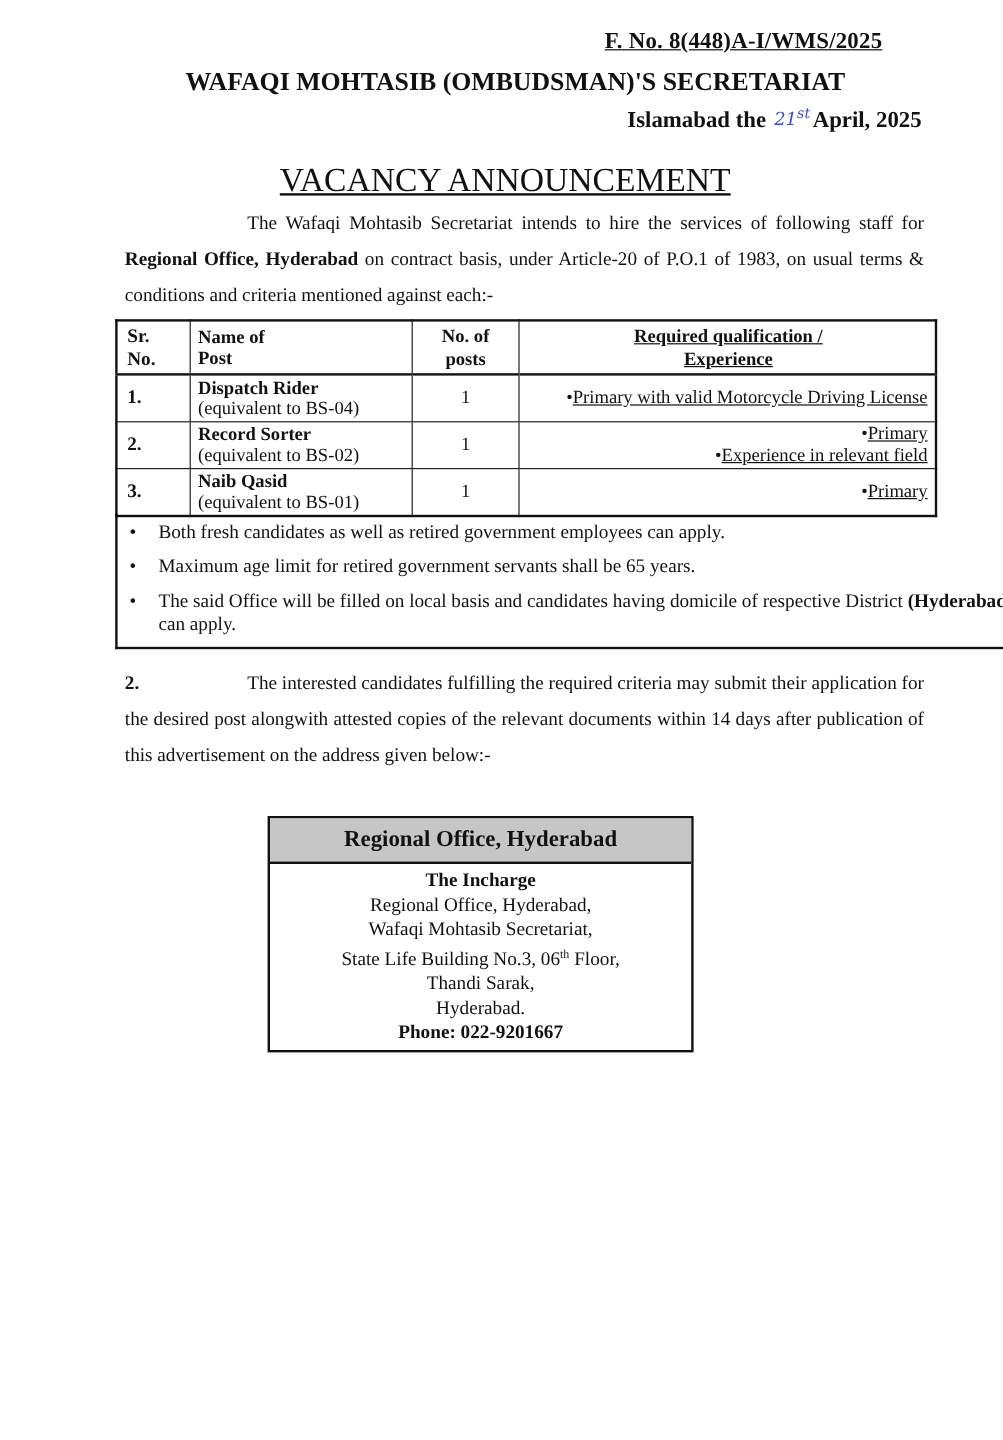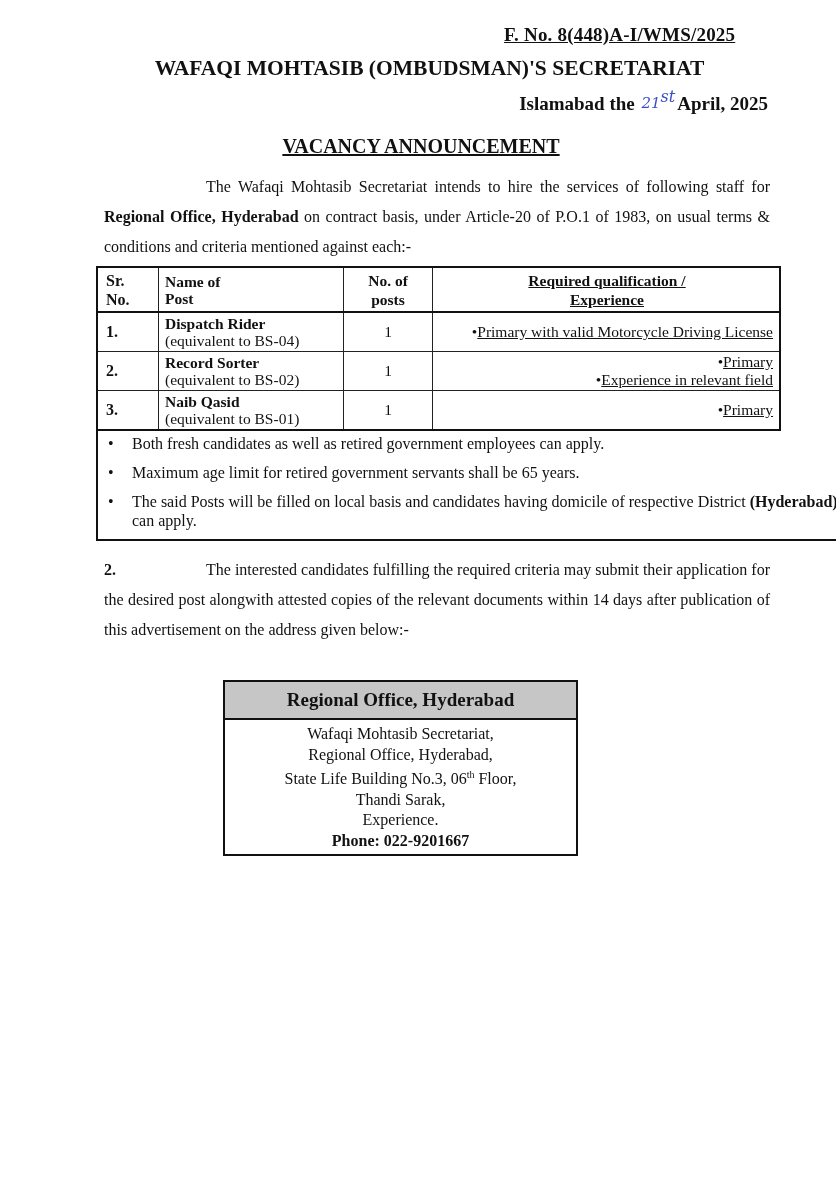--- a/index.html
+++ b/index.html
@@ -5,22 +5,22 @@
   html, body { margin: 0; padding: 0; }
   body {
     width: 836px; height: 1200px; background: #ffffff; position: relative; overflow: hidden;
     font-family: "Liberation Serif", "DejaVu Serif", serif; color: #111;
   }
   .abs { position: absolute; }
   .fileno { left: 488px; top: 24px; font-size: 19px; font-weight: bold; text-decoration: underline; letter-spacing: 0.2px; margin-left: 16px; }
   .org { left: 0; width: 836px; top: 56px; text-align: center; font-size: 21.5px; font-weight: bold; padding-left: 23px; box-sizing: border-box; }
   .dateline { right: 68px; top: 89px; font-size: 19px; font-weight: bold; }
   .dateline .hand { color: #3a4fc4; font-style: italic; font-weight: normal; font-family: "DejaVu Serif", serif; font-size: 15px; position: relative; top: -2px; margin: 0 2px; }
-  .dateline .hand sup { font-size: 16px; }
-  .title { left: 0; width: 836px; top: 135px; text-align: center; font-size: 20px; font-weight: bold; text-decoration: underline; padding-left: 6px; box-sizing: border-box; }
+  .dateline .hand sup { font-size: 12px; }
+  .title { left: 0; width: 836px; top: 135px; text-align: center; font-size: 28px; font-weight: normal; text-decoration: underline; padding-left: 6px; box-sizing: border-box; }
   .para { left: 104px; width: 666px; font-size: 16px; line-height: 30px; text-align: justify; }
   .para1 { top: 172px; text-indent: 102px; }
   .para2 { top: 555px; }
   .para2 .num { font-weight: bold; display: inline-block; width: 102px; }
 
   .vtable { left: 96px; top: 266px; width: 685px; border: 2.5px solid #111; border-collapse: collapse; font-size: 15.5px; }
   .vtable th, .vtable td { border: 1.5px solid #222; padding: 0 6px; vertical-align: middle; text-align: right; }
   .vtable th { font-weight: bold; text-align: center; line-height: 19px; height: 43px; border-bottom: 2.5px solid #111; }
   .vtable td { height: 38px; }
   .vtable .c-sr { width: 46px; text-align: left; font-weight: bold; font-size: 16px; padding-left: 8px; }
@@ -108,29 +108,30 @@
           </ul>
         </td>
     </tr>
   </tbody>
 </table>
 
 <div class="abs notes">
   <ul>
     <li><span>Both fresh candidates as well as retired government employees can apply.</span></li>
     <li><span>Maximum age limit for retired government servants shall be 65 years.</span></li>
-    <li><span>The said Posts will be filled on local basis and candidates having domicile of respective District </span><b>(Hyderabad)</b><span> can apply.</span></li>
+    <li><span>The said Office will be filled on local basis and candidates having domicile of respective District </span><b>(Hyderabad)</b><span> can apply.</span></li>
   </ul>
 </div>
 
 <div class="abs para para2"><span class="num">2.</span><span>The interested candidates fulfilling the required criteria may submit their application for the desired post alongwith attested copies of the relevant documents within 14 days after publication of this advertisement on the address given below:-</span></div>
 
 <div class="abs addr">
   <div class="hdr">Regional Office, Hyderabad</div>
   <div class="body">
+    <div class="b">The Incharge</div>
+    <div>Regional Office, Hyderabad,</div>
     <div>Wafaqi Mohtasib Secretariat,</div>
-    <div>Regional Office, Hyderabad,</div>
     <div><span>State Life Building No.3, 06</span><sup>th</sup><span> Floor,</span></div>
     <div>Thandi Sarak,</div>
-    <div>Experience.</div>
+    <div>Hyderabad.</div>
     <div class="b">Phone: 022-9201667</div>
   </div>
 </div>
 
 </body></html>

